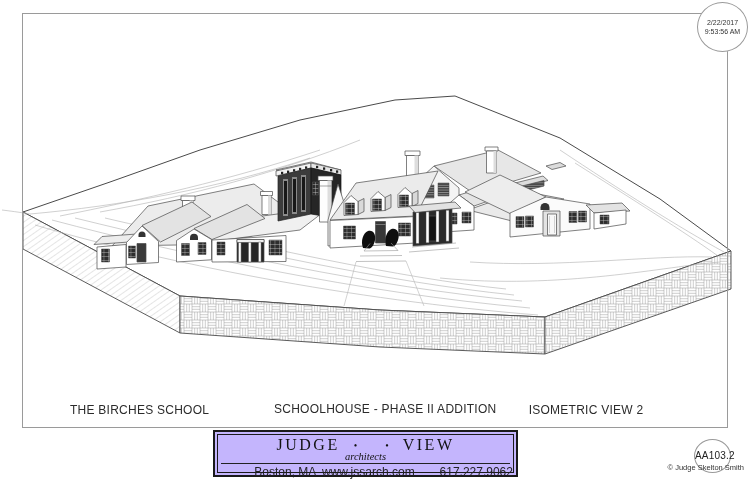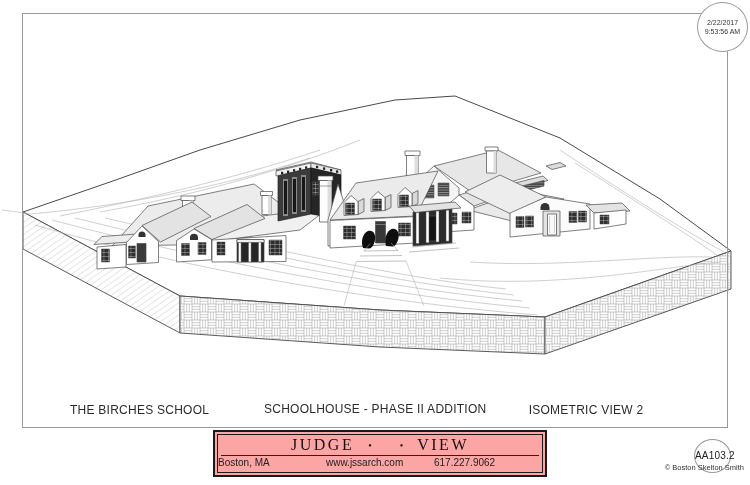--- a/index.html
+++ b/index.html
@@ -10,37 +10,37 @@
                border:1px solid #9a9a9a;box-sizing:border-box;}
   .stamp-circle{position:absolute;background:#fff;border:1px solid #9a9a9a;border-radius:50%;
                 box-sizing:border-box;text-align:center;}
   #date-stamp{left:697px;top:2px;width:51px;height:50px;font-size:7px;line-height:8.5px;
               color:#333;padding-top:16px;}
   #sheet-number-circle{left:694px;top:439px;width:37px;height:34px;font-size:10px;
               line-height:32px;color:#222;letter-spacing:0.2px;}
   .sheet-label{position:absolute;font-size:12px;letter-spacing:0.25px;color:#2b2b2b;
                text-align:center;white-space:nowrap;}
   #label-project{left:70px;top:403px;width:130px;}
-  #label-drawing{left:264px;top:402px;width:180px;}
+  #label-drawing{left:274px;top:402px;width:180px;}
   #label-view{left:526px;top:403px;width:120px;}
   #copyright{position:absolute;left:594px;top:463px;width:150px;text-align:right;
              font-size:7.5px;color:#333;}
-  #title-block{position:absolute;left:213px;top:430px;width:334px;height:47px;
-               border:2px solid #1a1a1a;box-sizing:border-box;background:#fca5a5;}
+  #title-block{position:absolute;left:213px;top:430px;width:305px;height:47px;
+               border:2px solid #1a1a1a;box-sizing:border-box;background:#c4b5fd;}
   #title-block-inner{position:absolute;left:2px;top:2px;right:2px;bottom:2px;
                border:1px solid #1a1a1a;}
   .tb-names{display:flex;justify-content:center;align-items:center;margin-top:1px;
             font-family:"Liberation Serif",serif;font-size:16px;letter-spacing:2.5px;
             color:#111;}
   .tb-dot{font-size:10px;margin:0 14px;letter-spacing:0;}
   .tb-tagline{text-align:center;font-family:"Liberation Serif",serif;font-style:italic;
             font-size:10.5px;margin-top:-3px;color:#111;}
   .tb-rule{border-top:1px solid #222;margin:1px 3px 0 3px;}
   .tb-row{display:flex;margin-top:1px;}
-  .tb-row span{width:33.33%;text-align:left;font-size:10px;color:#222;}
+  .tb-row span{width:33.33%;text-align:right;font-size:12px;color:#222;}
 </style>
 </head>
 <body>
 
 <div id="sheet">
 
   <svg id="scene" width="750" height="485" viewBox="0 0 750 485">
     <defs>
       <pattern id="parquet" width="16" height="16" patternUnits="userSpaceOnUse">
         <rect width="16" height="16" fill="#ffffff"></rect>
@@ -275,31 +275,32 @@
   <div id="label-project" class="sheet-label">THE BIRCHES SCHOOL</div>
   <div id="label-drawing" class="sheet-label">SCHOOLHOUSE - PHASE II ADDITION</div>
   <div id="label-view" class="sheet-label">ISOMETRIC VIEW 2</div>
 
   <div id="sheet-number-circle" class="stamp-circle">
     <span>AA103.2</span>
   </div>
 
   <div id="copyright">
     <span>©</span>
-    <span>Boston Skelton Smith</span>
+    <span>Judge Skelton Smith</span>
   </div>
 
   <div id="title-block">
     <div id="title-block-inner">
       <div class="tb-names">
         <span>JUDGE</span>
         <span class="tb-dot">•</span>
         <span class="tb-dot">•</span>
         <span>VIEW</span>
       </div>
+      <div class="tb-tagline">architects</div>
       <div class="tb-rule"></div>
       <div class="tb-row">
         <span>Boston, MA</span>
         <span>www.jssarch.com</span>
         <span>617.227.9062</span>
       </div>
     </div>
   </div>
 
 </div>

